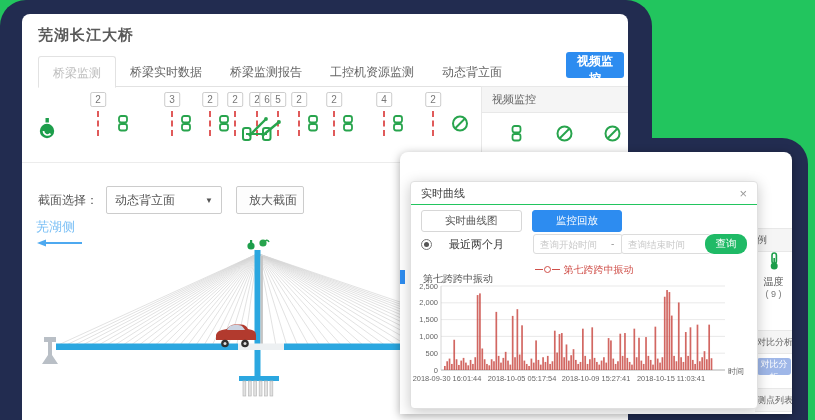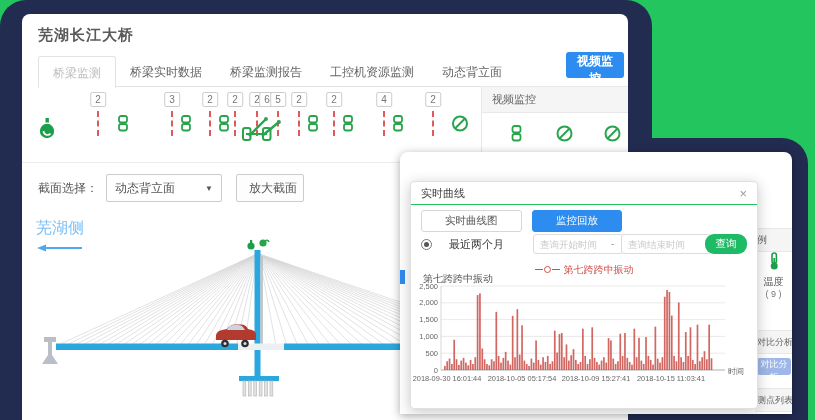--- a/index.html
+++ b/index.html
@@ -29,28 +29,28 @@
   .sicon{position:absolute;top:27px;transform:translateX(-50%);}
   .sicon.low{top:30px;}
   
   .legend-panel{position:absolute;left:459px;top:72px;width:146px;height:72px;border:1px solid #e8e8e8;background:#fff;}
   .legend-header{background:#f5f5f5;border-bottom:1px solid #e8e8e8;height:25px;line-height:25px;
                  padding:0 10px;font-size:11px;color:#666;}
   .legend-body{position:relative;height:46px;}
   .legend-body .sicon{top:12px;}
   .divider{position:absolute;left:0;right:0;top:148px;border-top:1px solid #ececec;}
   
-  .section-row{position:absolute;left:16px;top:160px;height:28px;display:flex;align-items:center;}
+  .section-row{position:absolute;left:16px;top:172px;height:28px;display:flex;align-items:center;}
   .sec-label{font-size:12px;color:#555;margin-right:8px;}
   .select{width:98px;height:26px;border:1px solid #ccc;border-radius:2px;display:flex;align-items:center;
           justify-content:space-between;padding:0 8px;font-size:12px;color:#555;cursor:pointer;background:#fff;}
   .caret{font-size:8px;color:#555;}
   .zoom-btn{margin-left:14px;width:68px;height:28px;border:1px solid #ccc;background:#fdfdfd;font-size:12px;
             color:#555;border-radius:2px;cursor:pointer;padding-left:12px;}
-  .side-label{position:absolute;left:14px;top:204px;font-size:16px;color:#7cc0f5;text-align:left;}
+  .side-label{position:absolute;left:14px;top:204px;font-size:13px;color:#7cc0f5;text-align:left;}
   .bridge{position:absolute;left:8px;top:224px;}
 
   
   .popup-window{position:absolute;left:400px;top:152px;width:392px;height:262px;background:#fff;
                 border-radius:8px 8px 0 0;box-shadow:0 2px 10px rgba(0,0,0,.35);overflow:hidden;}
   .blue-nub{position:absolute;left:0;top:118px;width:5px;height:14px;background:#2d8cf0;}
   .sliver{position:absolute;right:0;top:0;width:37px;height:100%;overflow:hidden;}
   .sliver-band{position:absolute;left:0;right:0;height:22px;line-height:22px;background:#f5f5f5;
                border-top:1px solid #e8e8e8;border-bottom:1px solid #e8e8e8;font-size:9px;color:#666;
                white-space:nowrap;padding-left:2px;}

